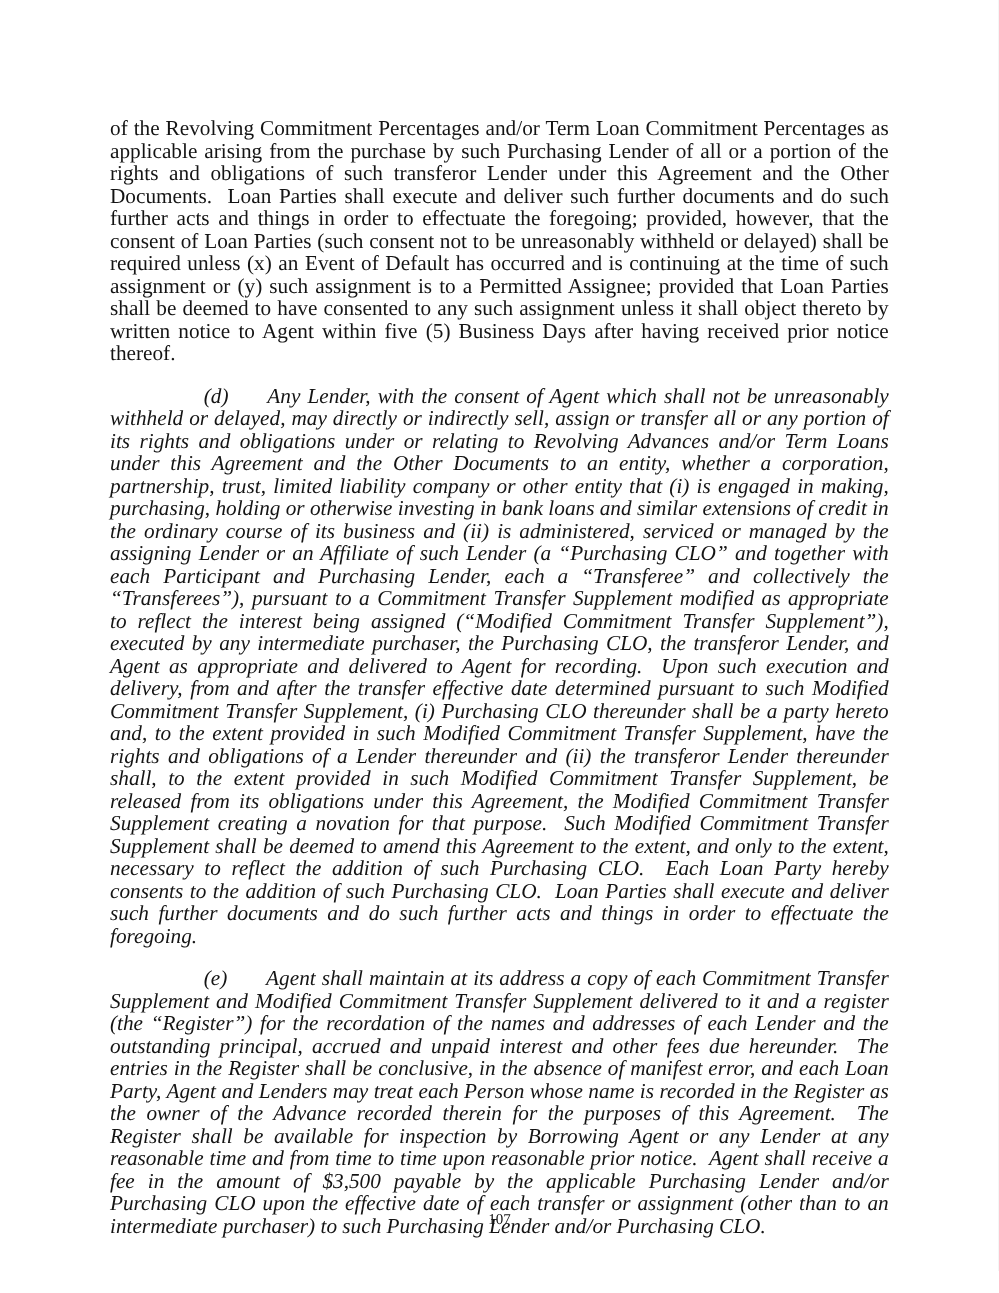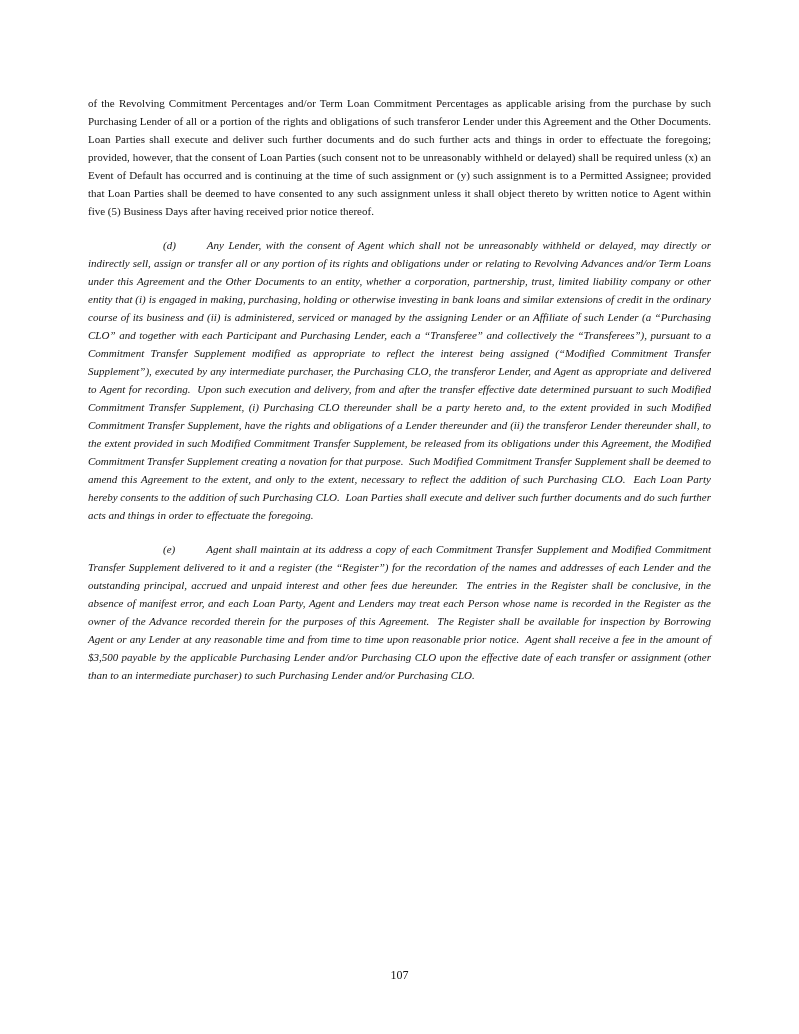--- a/index.html
+++ b/index.html
@@ -17,21 +17,21 @@
     font-family: "Liberation Serif", "DejaVu Serif", serif;
     color: #141414;
   }
   .content {
     position: absolute;
     left: 88px;
     top: 94px;
     width: 623px;
   }
   .para {
-    font-size: 11px;
+    font-size: 17px;
     line-height: 18px;
     text-align: justify;
     white-space: pre-wrap;
     margin: 0 0 16px 0;
   }
   .para.indented {
     text-indent: 75px;
     font-style: italic;
   }
   .tab {

